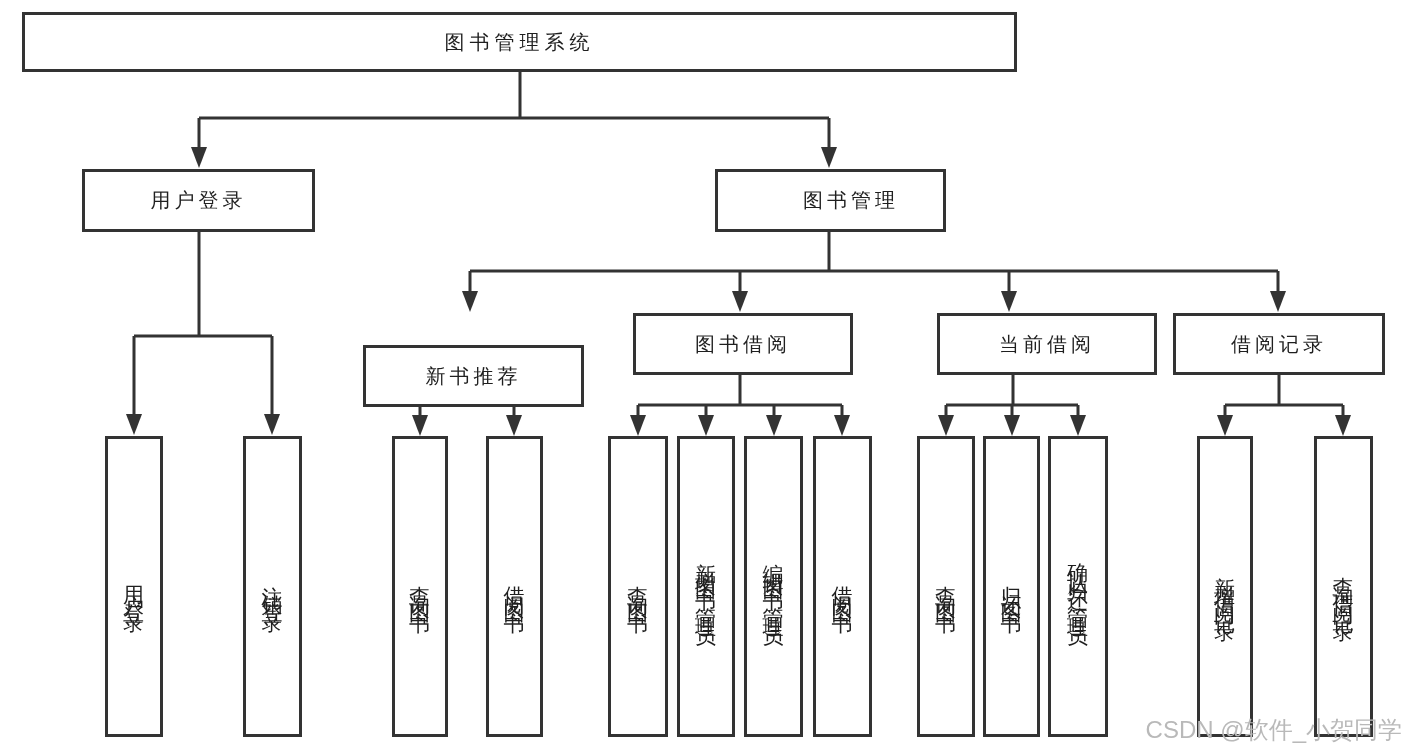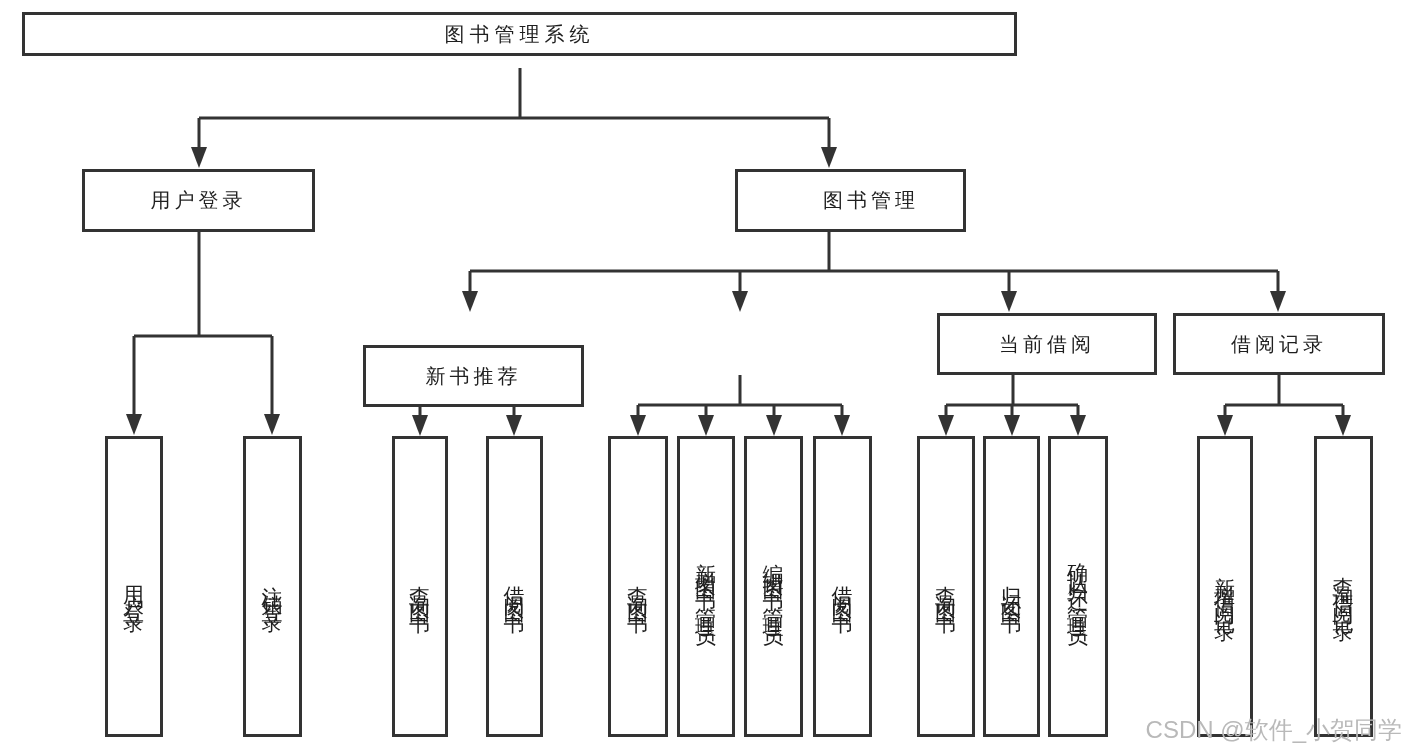--- a/index.html
+++ b/index.html
@@ -71,26 +71,27 @@
     <path class="edge" d="M1013 375 V405 M946 405 H1078 M946 405 V416 M1012 405 V416 M1078 405 V416"></path>
     <polygon class="arrow" points="938,415 954,415 946,436"></polygon>
     <polygon class="arrow" points="1004,415 1020,415 1012,436"></polygon>
     <polygon class="arrow" points="1070,415 1086,415 1078,436"></polygon>
 
     <path class="edge" d="M1279 375 V405 M1225 405 H1343 M1225 405 V416 M1343 405 V416"></path>
     <polygon class="arrow" points="1217,415 1233,415 1225,436"></polygon>
     <polygon class="arrow" points="1335,415 1351,415 1343,436"></polygon>
   </svg>
 
-  <div class="hbox" style="left:22px;top:12px;width:995px;height:44px;letter-spacing:5px;">图书管理系统</div>
+  <div class="hbox" style="left:22px;top:12px;width:995px;height:60px;letter-spacing:5px;">图书管理系统</div>
 
   <div class="hbox" style="left:82px;top:169px;width:233px;height:63px;">用户登录</div>
-  <div class="hbox" style="left:735px;top:169px;width:231px;height:63px;padding-left:41px;">图书管理</div>
+  <div class="hbox" style="left:715px;top:169px;width:231px;height:63px;padding-left:41px;">图书管理</div>
 
   <div class="hbox" style="left:363px;top:313px;width:221px;height:62px;margin-top:32px;">新书推荐</div>
+  <div class="hbox" style="left:633px;top:313px;width:220px;height:62px;">图书借阅</div>
   <div class="hbox" style="left:903px;top:313px;width:220px;height:62px;margin-left:34px;">当前借阅</div>
   <div class="hbox" style="left:1173px;top:313px;width:212px;height:62px;">借阅记录</div>
 
   <div class="vbox" style="left:105px;width:58px;">用户登录</div>
   <div class="vbox" style="left:243px;width:59px;">注销登录</div>
 
   <div class="vbox" style="left:392px;width:56px;">查询图书</div>
   <div class="vbox" style="left:486px;width:57px;">借阅图书</div>
 
   <div class="vbox" style="left:608px;width:60px;">查询图书</div>

